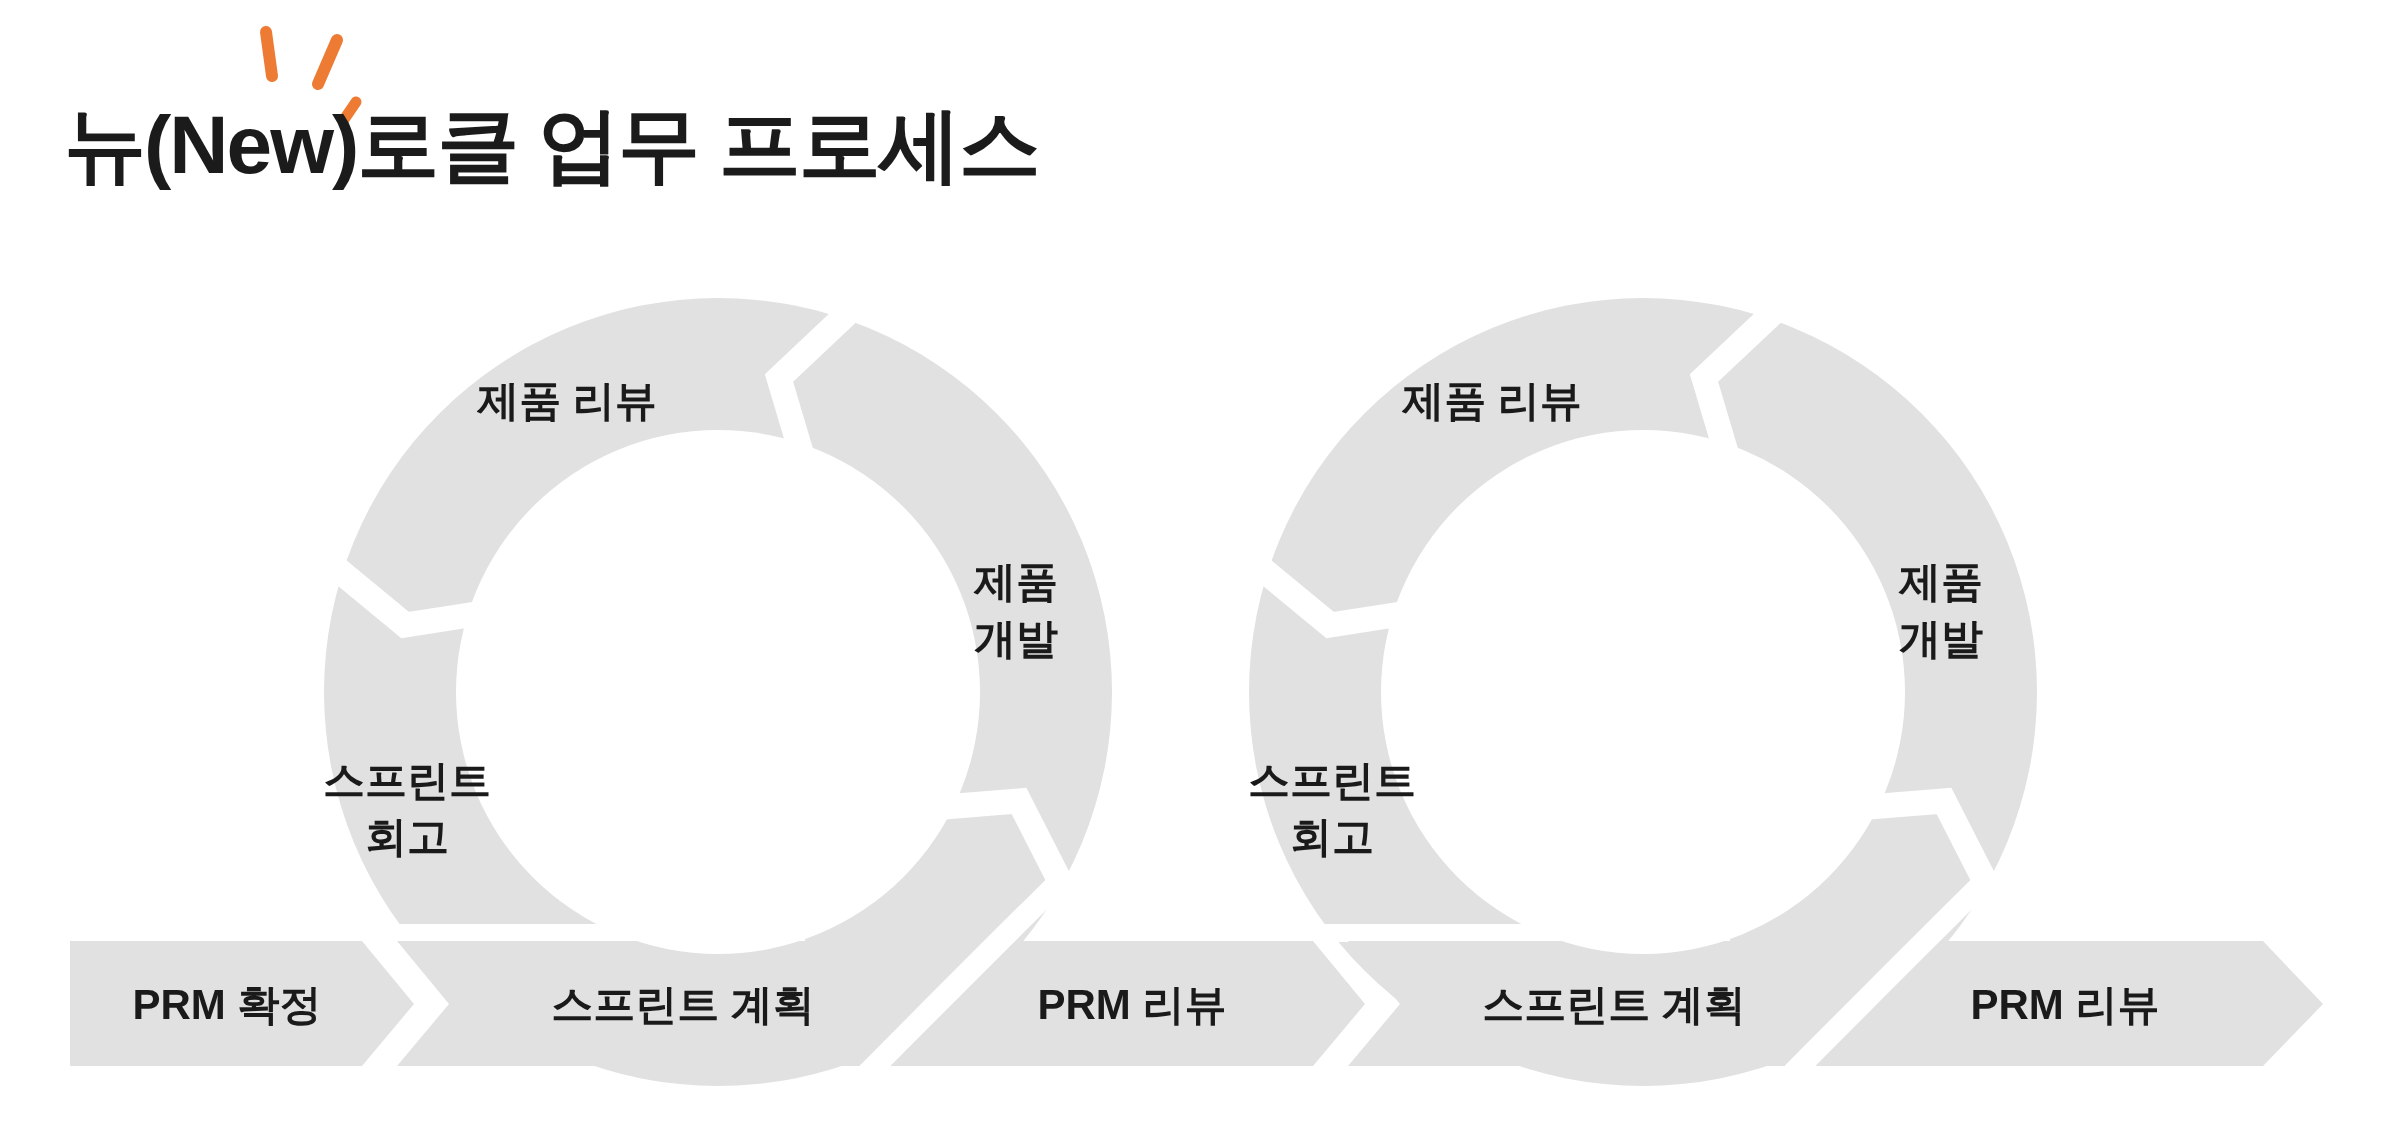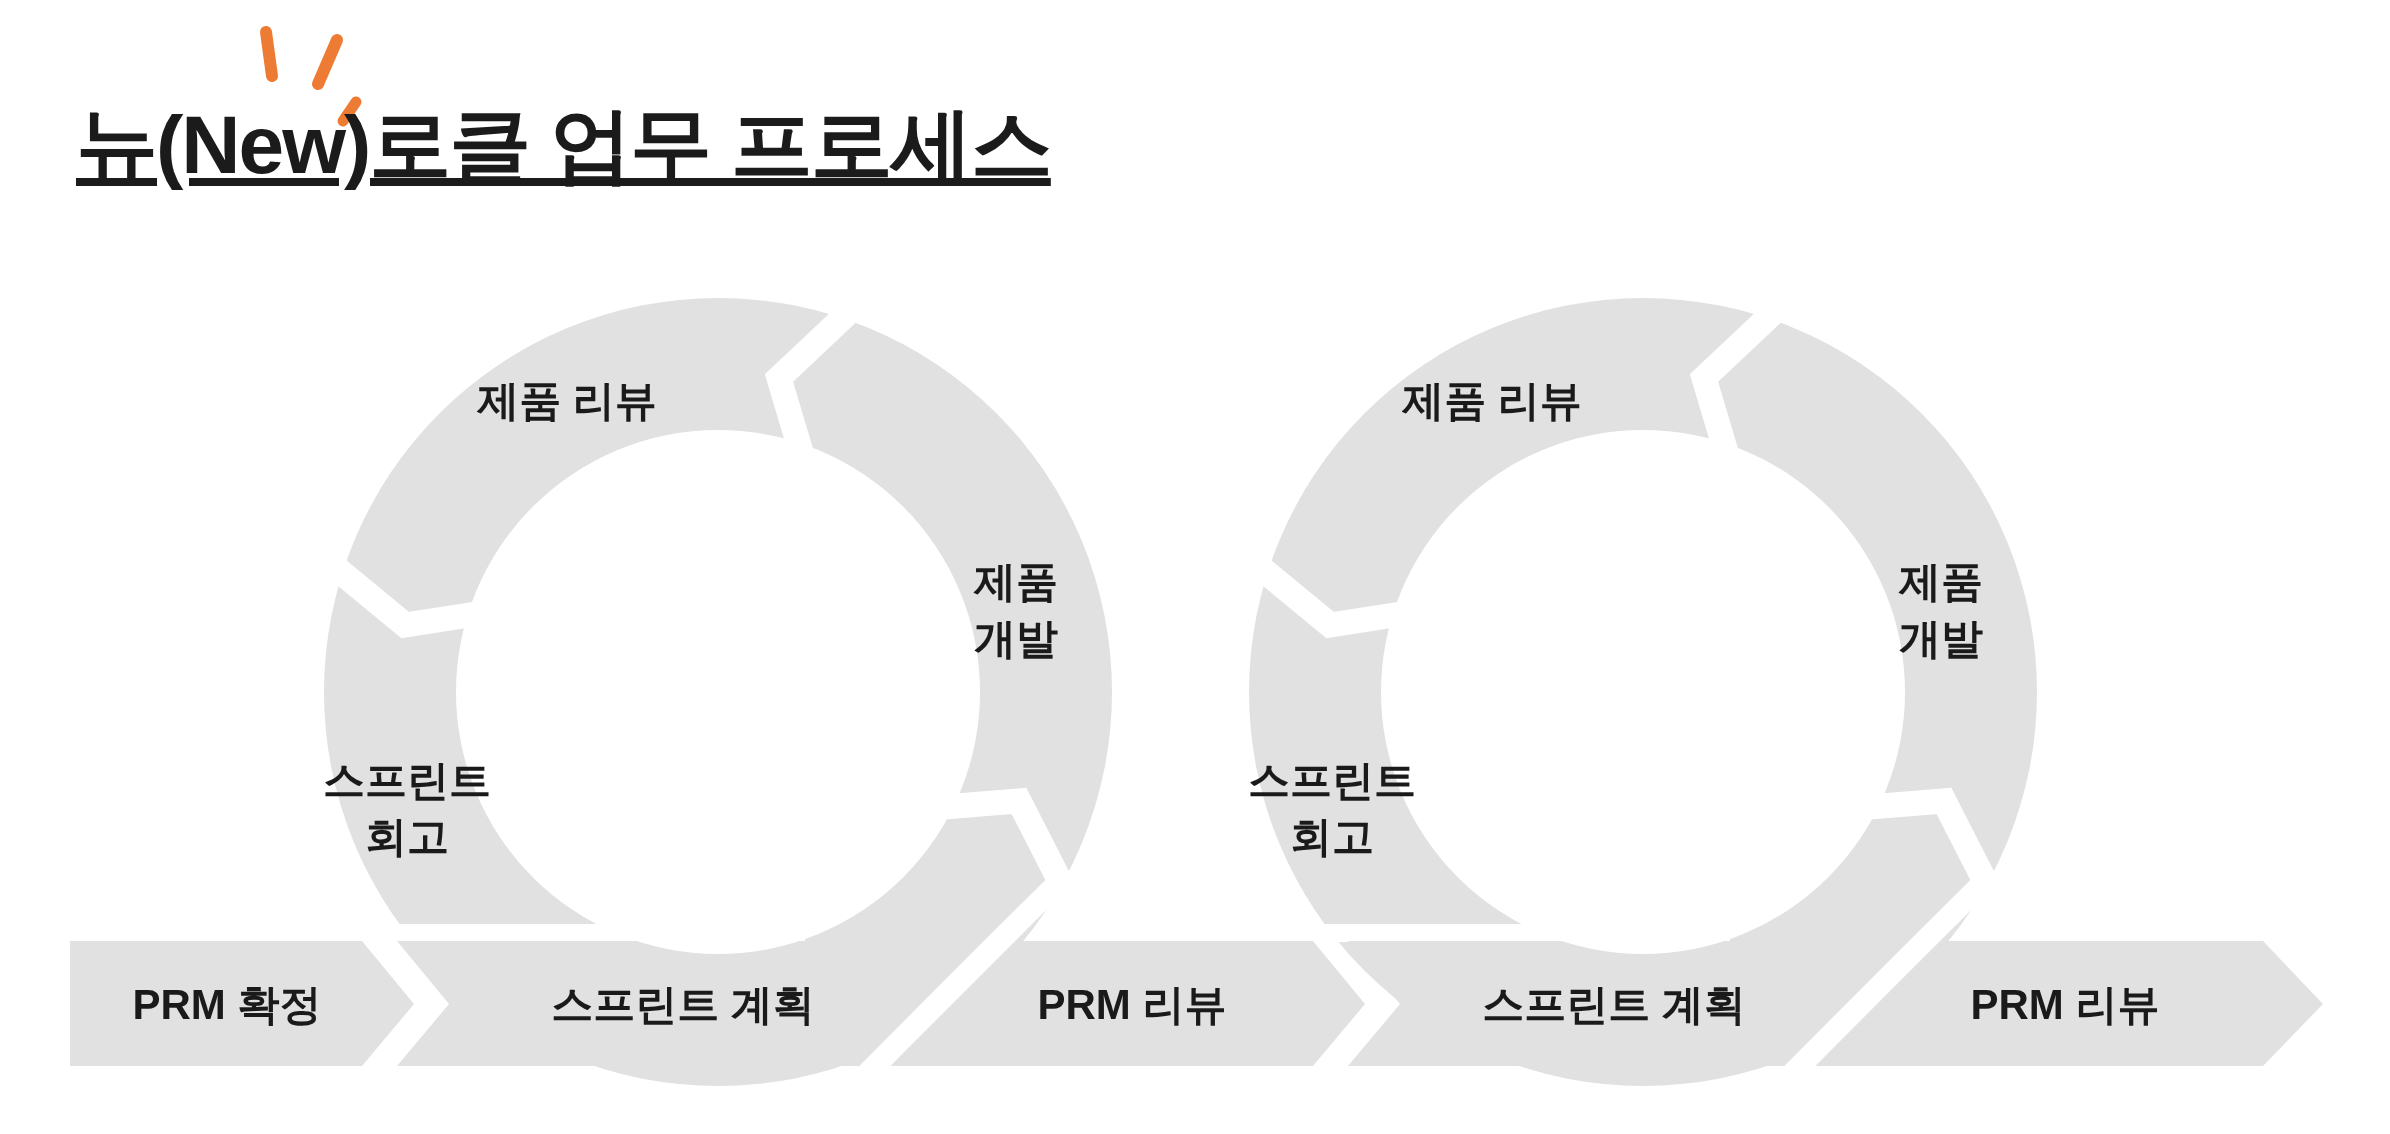--- a/index.html
+++ b/index.html
@@ -10,29 +10,28 @@
   #canvas {
     position: relative;
     width: 2390px;
     height: 1134px;
     background: #ffffff;
     overflow: hidden;
     font-family: "Liberation Sans", "DejaVu Sans", sans-serif;
   }
   #page-title {
     position: absolute;
-    left: 76px;
+    left: 64px;
     top: 102px;
     font-size: 82px;
     font-weight: 900;
     letter-spacing: -2px;
     color: #1b1b1b;
     white-space: nowrap;
     line-height: 1.05;
-    text-decoration: underline;
   }
   #diagram-svg {
     position: absolute;
     left: 0;
     top: 0;
   }
   .shape-gray { fill: #e1e1e1; }
   .gap-line   { stroke: #ffffff; fill: none; stroke-linecap: butt; stroke-linejoin: miter; }
   .ring-label {
     font-size: 42px;

